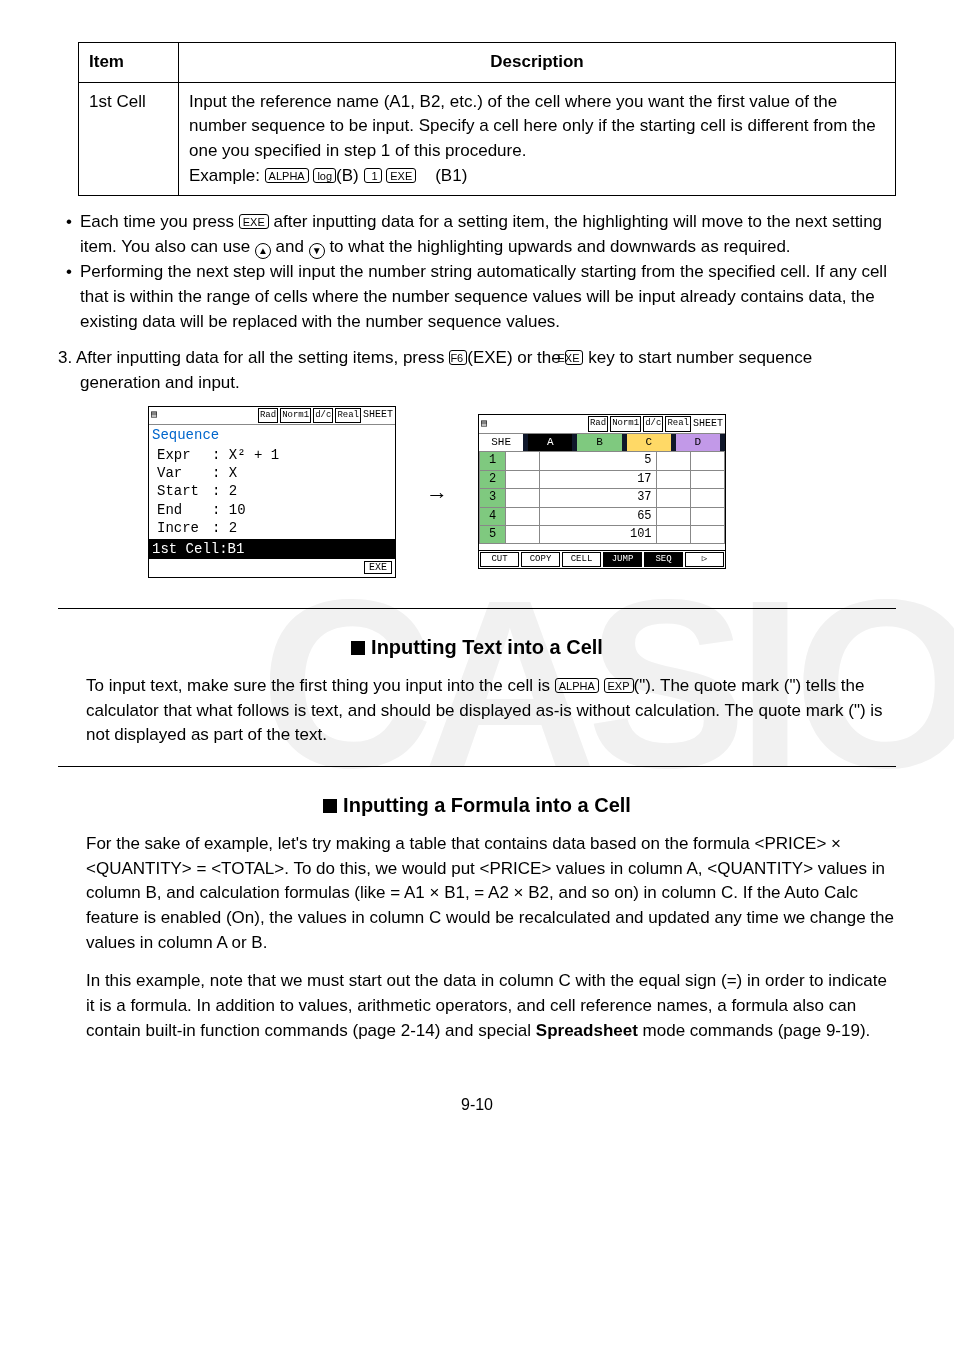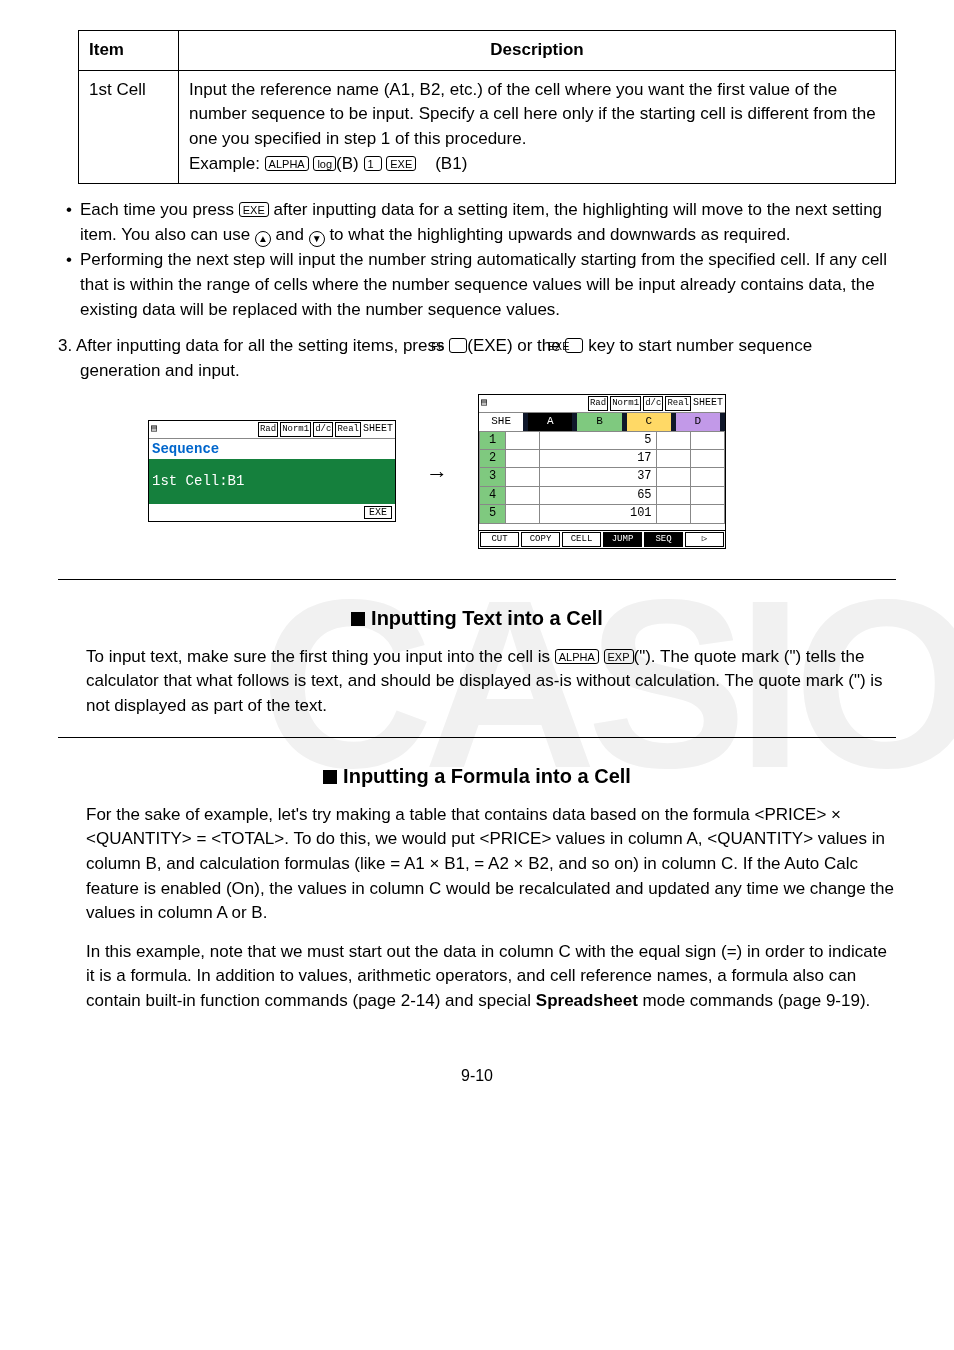--- a/index.html
+++ b/index.html
@@ -18,55 +18,55 @@
     top: 510px;
     left: 260px;
     font-size: 240px;
     font-weight: bold;
     color: #f1f1f1;
     z-index: 0;
     pointer-events: none;
     letter-spacing: -10px;
   }
   .content { position: relative; z-index: 1; }
-  table.desc { border-collapse: collapse; width: 100%; margin-bottom: 14px; margin-left: 20px; width: calc(100% - 20px);}
+  table.desc { border-collapse: collapse; width: 100%; margin-bottom: 14px; margin-left: 20px; width: calc(100% - 20px); margin-top: 12px;}
   table.desc th, table.desc td { border: 1px solid #000; padding: 7px 10px; vertical-align: top; }
   table.desc th { font-weight: bold; }
   table.desc .item-col { width: 100px; text-align: left; }
   .keycap {
     display: inline-block;
     border: 1px solid #000;
     border-radius: 3px;
     font-size: 11px;
     padding: 0 3px;
     font-family: Arial, sans-serif;
     vertical-align: 1px;
     line-height: 14px;
     height: 15px;
     min-width: 18px;
-    text-align: left;
+    text-align: right;
     font-weight: normal;
   }
   .keycap.wide { min-width: 26px; }
   ul.bullets { list-style: none; padding-left: 22px; margin-bottom: 12px; }
   ul.bullets li { position: relative; margin-bottom: 10px; }
   ul.bullets li::before { content: "•"; position: absolute; left: -14px; }
   ul.bullets ul { list-style: none; padding-left: 0; margin-top: 1px;}
   ul.bullets ul li::before { content: "•"; position: absolute; left: -14px; }
   .step { margin-bottom: 10px; padding-left: 22px; text-indent: -22px;}
   .calcrow { display: flex; align-items: center; gap: 30px; padding-left: 90px; margin: 8px 0 30px 0;}
   .calc-screen { border: 1px solid #000; background: #fff; font-family: 'Courier New', monospace; font-size: 14px; }
   .calc1 { width: 248px; }
   .calc2 { width: 248px; }
   .status { background: #fff; font-size: 10px; padding: 1px 2px; border-bottom: 1px solid #888; display:flex; align-items:center; gap:2px;}
   .status .box{border:1px solid #000; padding:0 1px; font-size:9px; background:#fff;}
   .status .fill{flex:1;}
-  .seq-title{color:#0066cc; padding-left:3px; font-weight:bold;}
+  .seq-title{color:#0066cc; padding-left:3px; font-weight:normal;}
   .seq-body{padding:1px 3px 2px 8px; line-height:1.3;}
-  .seq-hl{background:#15803d; color:#fff; display:block; padding:12px 3px;}
+  .seq-hl{background:#000000; color:#fff; display:block; padding:0 3px;}
   .seq-btn{text-align:right; padding:1px 3px; font-size:11px;}
   .seq-btn span{border:1px solid #000; padding:0 4px; font-size:10px;}
   .sheet-tabs{display:flex; font-size:11px;}
   .sheet-tabs div{flex:1; text-align:center; border-right:5px solid #0f172a; padding:1px 0;}
   .sheet-tabs .she{background:#fff;}
   .sheet-tabs .a{background:#000; color:#fff;}
   .sheet-tabs .b{background:#7fc97f;}
   .sheet-tabs .c{background:#ffd966;}
   .sheet-tabs .d{background:#c299e8;}
   table.sheet{border-collapse:collapse; width:100%; font-size:12px;}
@@ -128,20 +128,27 @@
     <div class="status">
       <span>▤</span>
       <span class="fill"></span>
       <span class="box">Rad</span>
           <span class="box">Norm1</span>
       <span class="box">d/c</span>
           <span class="box">Real</span>
           <span>SHEET</span>
     </div>
     <div class="seq-title">Sequence</div>
+    <div class="seq-body">
+      <div><span style="display:inline-block;width:55px">Expr</span><span>: X² + 1</span></div>
+      <div><span style="display:inline-block;width:55px">Var</span><span>: X</span></div>
+      <div><span style="display:inline-block;width:55px">Start</span><span>: 2</span></div>
+      <div><span style="display:inline-block;width:55px">End</span><span>: 10</span></div>
+      <div><span style="display:inline-block;width:55px">Incre</span><span>: 2</span></div>
+    </div>
     <span class="seq-hl">1st Cell:B1</span>
     <div class="seq-btn"><span>EXE</span></div>
   </div>
   <div class="arrow">→</div>
   <div class="calc-screen calc2">
     <div class="status">
       <span>▤</span>
       <span class="fill"></span>
       <span class="box">Rad</span>
           <span class="box">Norm1</span>

